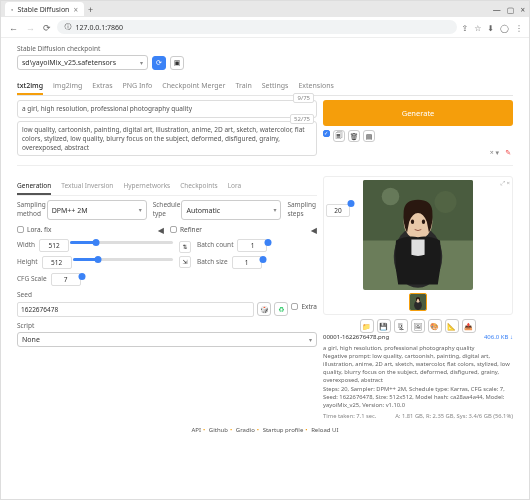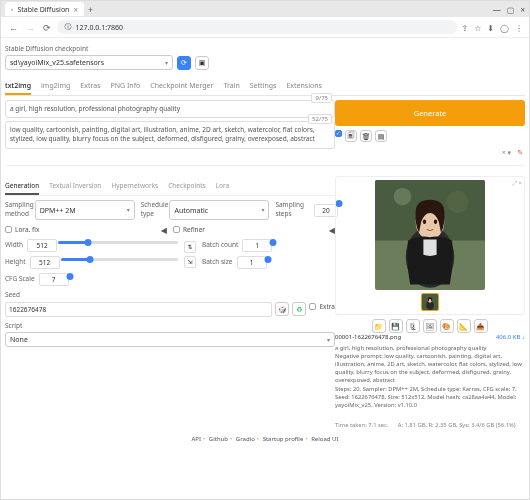--- a/index.html
+++ b/index.html
@@ -7,31 +7,31 @@
 .browser{background:#fff;border:1px solid #ddd;width:530px;height:500px;overflow:hidden;display:flex;flex-direction:column}
 .tabbar{display:flex;background:#e8e8e8;height:16px;align-items:center;padding:0 4px}
 .tab{background:#fff;border-radius:4px 4px 0 0;padding:2px 6px;display:flex;align-items:center;gap:4px;font-size:7px;height:14px}
 .tab-close{font-size:8px;color:#888}
 .new-tab{margin-left:4px;font-size:9px;color:#555}
 .win-ctrls{margin-left:auto;display:flex;gap:6px;font-size:8px;color:#555}
 .addrbar{display:flex;align-items:center;gap:4px;padding:3px 6px;background:#fff;border-bottom:1px solid #eee}
 .nav-ico{font-size:9px;color:#666;padding:0 2px}
 .url{flex:1;background:#f1f3f4;border-radius:8px;padding:2px 8px;font-size:7px;color:#333;display:flex;align-items:center;gap:4px}
 .addr-right{display:flex;gap:6px;font-size:8px;color:#666}
-.content{flex:1;overflow:auto;padding:6px 4px}
+.content{flex:1;overflow:auto;padding:6px 16px}
 .label{font-size:6.5px;color:#666;margin-bottom:2px}
 .row{display:flex;align-items:center;gap:4px}
 .select{border:1px solid #ccc;border-radius:3px;padding:2px 4px;background:#fff;font-size:7px;display:flex;align-items:center;justify-content:space-between;min-width:100px}
 .chev{font-size:6px;color:#888}
 .icon-btn{width:14px;height:14px;border:1px solid #ccc;border-radius:3px;display:flex;align-items:center;justify-content:center;font-size:7px;background:#fff}
 .icon-btn.blue{background:#3b82f6;color:#fff;border-color:#3b82f6}
 .tabs{display:flex;gap:10px;margin-top:8px;border-bottom:1px solid #e5e5e5}
 .tabs span{padding:3px 0;font-size:7px;color:#888}
 .tabs .active{color:#222;border-bottom:2px solid #f59e0b;font-weight:500}
-.main{display:flex;margin-top:4px}
+.main{display:flex;gap:6px;margin-top:4px}
 .left{flex:1;min-width:0}
 .right{width:190px}
 .ta{border:1px solid #ddd;border-radius:3px;padding:3px 4px;font-size:6.5px;color:#555;background:#fff;position:relative;margin-bottom:3px;min-height:18px}
 .counter{position:absolute;top:-8px;right:2px;background:#fff;border:1px solid #ddd;border-radius:2px;padding:0 3px;font-size:6px;color:#888}
 .gen-btn{background:#f59e0b;color:#fff;border-radius:3px;text-align:center;padding:8px;font-size:7.5px;margin-bottom:4px}
 .small-btns{display:flex;gap:3px;margin-bottom:4px}
 .small-btns .icon-btn{width:12px;height:12px}
 .close-line{display:flex;align-items:center;justify-content:flex-end;gap:6px;font-size:7px;color:#888;padding:2px}
 .close-line .pen{color:#ef4444}
 .subtabs{display:flex;gap:10px;margin-top:6px;border-bottom:1px solid #eee}
@@ -58,21 +58,21 @@
 .img-box{width:110px;height:110px;margin:0 auto;border-radius:2px;overflow:hidden}
 .img-svg{width:100%;height:100%;display:block}
 .corner{position:absolute;top:2px;right:2px;font-size:6px;color:#aaa}
 .thumb-row{display:flex;justify-content:center;margin-top:3px}
 .thumb-img{width:18px;height:18px;border:1px solid #f59e0b;border-radius:2px;overflow:hidden}
 .action-row{display:flex;justify-content:center;gap:3px;margin-top:4px}
 .action-row .icon-btn{width:14px;height:14px;font-size:7px}
 .file-row{display:flex;justify-content:space-between;font-size:6px}
 .file-row .size{color:#3b82f6}
 .info-text{font-size:5.8px;color:#666;line-height:1.4;margin-top:3px}
-.stats{font-size:5.8px;color:#888;margin-top:12px;text-align:center}
+.stats{font-size:5.8px;color:#888;margin-top:3px;text-align:right}
 .footer{text-align:center;font-size:6px;color:#555;margin-top:6px}
 .footer .dot{color:#f59e0b;margin:0 2px}
 hr.sep{border:none;border-top:1px solid #eee;margin:6px 0}
 </style>
 </head>
 <body>
 
 <div class="browser">
   <div class="tabbar">
     <div class="tab">
@@ -100,21 +100,21 @@
       <span>☆</span>
       <span>⬇</span>
       <span>◯</span>
       <span>⋮</span>
     </div>
   </div>
 
   <div class="content">
     <div class="label">Stable Diffusion checkpoint</div>
     <div class="row">
-      <div class="select" style="width:168px">
+      <div class="select" style="width:131px">
         <span>sd\yayoiMix_v25.safetensors</span>
           <span class="chev">▾</span>
       </div>
       <div class="icon-btn blue">⟳</div>
       <div class="icon-btn">▣</div>
     </div>
 
     <div class="tabs">
       <span class="active">txt2img</span>
       <span>img2img</span>

